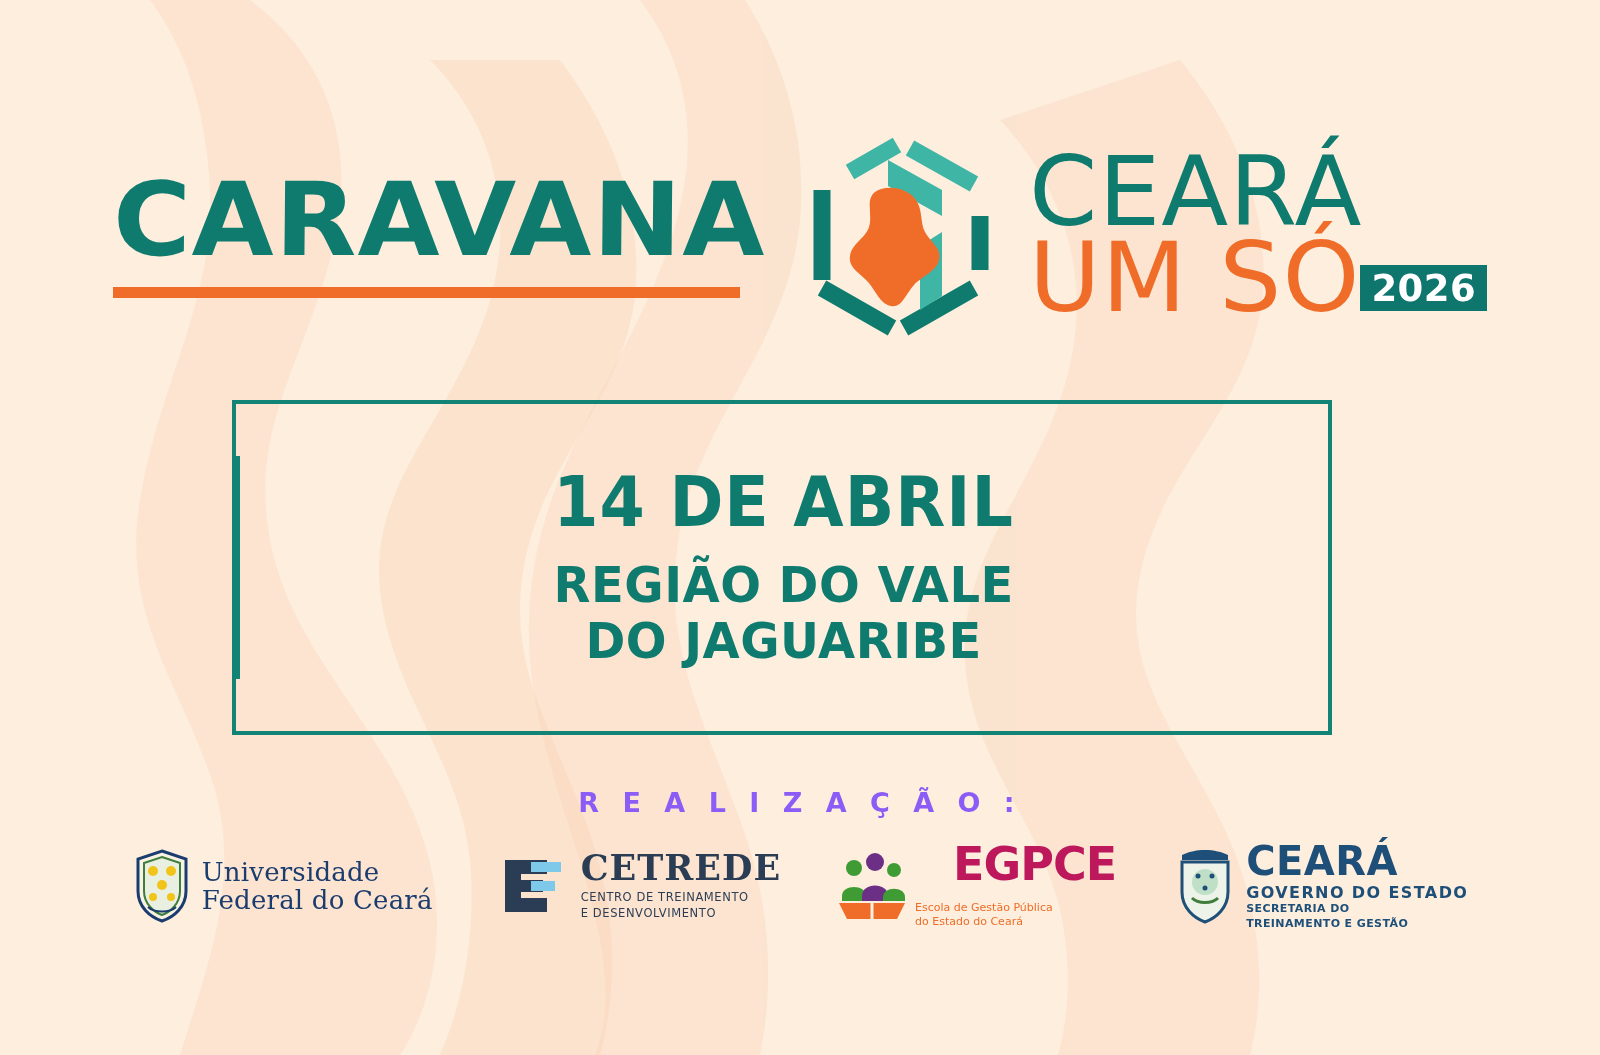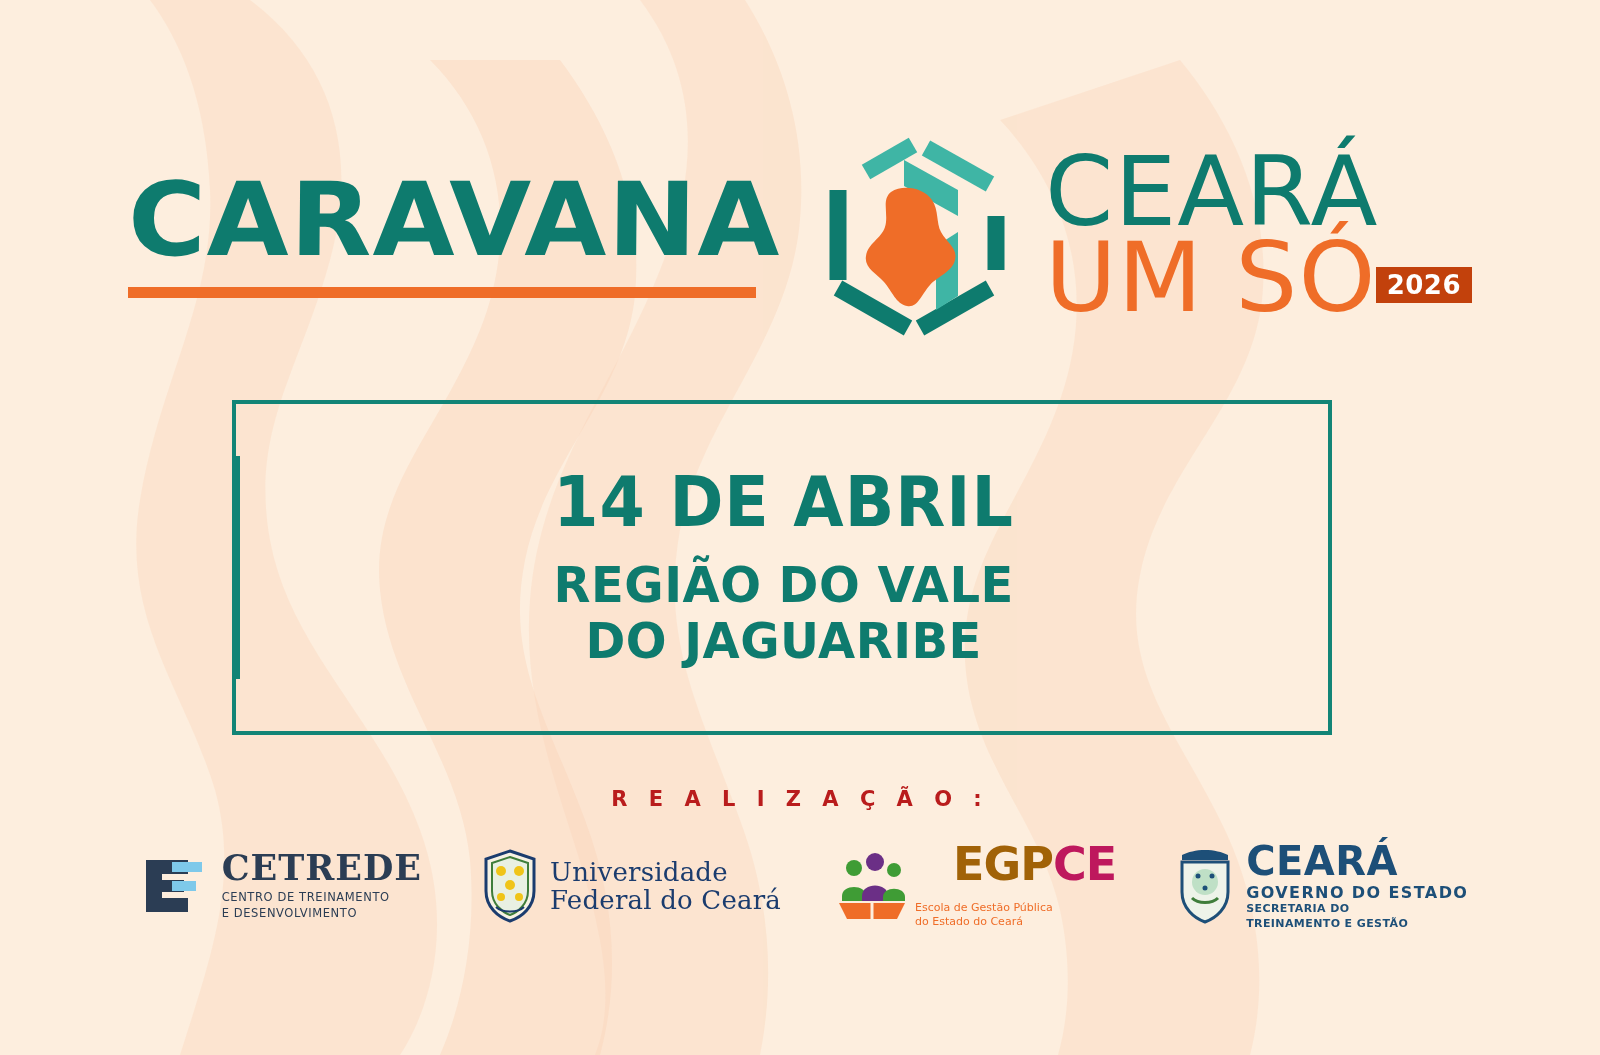--- a/index.html
+++ b/index.html
@@ -96,29 +96,29 @@
     font-family: "DejaVu Sans", sans-serif;
     font-weight: normal;
     font-size: 96px;
     letter-spacing: 1px;
     color: #ef6d28;
     transform: scaleX(1.02);
     transform-origin: left center;
     white-space: nowrap;
   }
   .year-badge {
-    background: #c2410c;
+    background: #0f766e;
     color: #ffffff;
     font-family: "DejaVu Sans", sans-serif;
     font-weight: bold;
-    font-size: 26px;
+    font-size: 37px;
     letter-spacing: 0.5px;
     padding: 7px 11px 6px 11px;
     margin-left: 6px;
-    margin-bottom: 18px;
+    margin-bottom: 10px;
   }
 
   
   .dates-box {
     position: absolute;
     left: 232px;
     top: 400px;
     width: 1100px;
     height: 335px;
     border: 4px solid #128476;
@@ -165,23 +165,23 @@
 
   
   .realizacao-label {
     position: absolute;
     top: 787px;
     left: 0;
     width: 100%;
     text-align: center;
     font-family: "DejaVu Sans", sans-serif;
     font-weight: bold;
-    font-size: 21px;
+    font-size: 27px;
     letter-spacing: 7px;
-    color: #b91c1c;
+    color: #8b5cf6;
     z-index: 3;
   }
 
   .logos-row {
     position: absolute;
     top: 826px;
     left: 0;
     width: 100%;
     height: 120px;
     display: flex;
@@ -230,21 +230,21 @@
     flex-direction: column;
     justify-content: center;
   }
   .egp-word {
     font-family: "DejaVu Sans", sans-serif;
     font-weight: bold;
     font-size: 46px;
     line-height: 0.95;
     letter-spacing: -1px;
   }
-  .egp-word .egp { color: #a16207; margin-left: 38px; }
+  .egp-word .egp { color: #be185d; margin-left: 38px; }
   .egp-word .ce { color: #be185d; }
   .egp-sub {
     font-family: "DejaVu Sans", sans-serif;
     font-size: 11px;
     color: #ef6d28;
     line-height: 1.3;
     margin-top: 14px;
   }
 
   
@@ -338,50 +338,50 @@
       <div>REGIÃO DO VALE</div>
       <div>DO JAGUARIBE</div>
     </div>
   </div>
 
 </div>
 
 <div class="realizacao-label">R E A L I Z A Ç Ã O :</div>
 
 <div class="logos-row">
-
-  <div class="logo-item">
-    <svg width="80" height="72" viewBox="0 0 80 72">
-      <path d="M14,10 L56,10 L56,24 L30,24 L30,30 L52,30 L52,42 L30,42 L30,48 L56,48 L56,62 L14,62 Z" fill="#2b3d54"></path>
-      <rect x="40" y="12" width="30" height="10" fill="#7ec9ea"></rect>
-      <rect x="40" y="31" width="24" height="10" fill="#7ec9ea"></rect>
-    </svg>
-    <div class="cetrede-text">
-      <div class="cetrede-name">CETREDE</div>
-      <div class="cetrede-sub">
-        <div>CENTRO DE TREINAMENTO</div>
-        <div>E DESENVOLVIMENTO</div>
-      </div>
-    </div>
-  </div>
 
   <div class="logo-item">
     <svg width="60" height="78" viewBox="0 0 60 78">
       <path d="M30,4 L54,12 L54,44 C54,60 42,70 30,74 C18,70 6,60 6,44 L6,12 Z" fill="#f7f2e4" stroke="#1b3c6e" stroke-width="3"></path>
       <path d="M30,10 L48,16 L48,44 C48,57 38,65 30,68 C22,65 12,57 12,44 L12,16 Z" fill="#e9f0e2" stroke="#3f7d3a" stroke-width="2"></path>
       <circle cx="21" cy="24" r="5" fill="#f0c419"></circle>
       <circle cx="39" cy="24" r="5" fill="#f0c419"></circle>
       <circle cx="30" cy="38" r="5" fill="#f0c419"></circle>
       <circle cx="21" cy="50" r="4" fill="#f0c419"></circle>
       <circle cx="39" cy="50" r="4" fill="#f0c419"></circle>
       <path d="M16,60 C22,66 38,66 44,60" stroke="#1b3c6e" stroke-width="2" fill="none"></path>
     </svg>
     <div class="ufc-text">
       <div>Universidade</div>
       <div>Federal do Ceará</div>
+    </div>
+  </div>
+
+  <div class="logo-item">
+    <svg width="80" height="72" viewBox="0 0 80 72">
+      <path d="M14,10 L56,10 L56,24 L30,24 L30,30 L52,30 L52,42 L30,42 L30,48 L56,48 L56,62 L14,62 Z" fill="#2b3d54"></path>
+      <rect x="40" y="12" width="30" height="10" fill="#7ec9ea"></rect>
+      <rect x="40" y="31" width="24" height="10" fill="#7ec9ea"></rect>
+    </svg>
+    <div class="cetrede-text">
+      <div class="cetrede-name">CETREDE</div>
+      <div class="cetrede-sub">
+        <div>CENTRO DE TREINAMENTO</div>
+        <div>E DESENVOLVIMENTO</div>
+      </div>
     </div>
   </div>
 
   <div class="logo-item">
     <svg width="66" height="70" viewBox="0 0 66 70">
       <circle cx="15" cy="17" r="8" fill="#3f9c35"></circle>
       <path d="M3,45 C3,33 27,33 27,45 L27,50 L3,50 Z" fill="#3f9c35"></path>
       <circle cx="36" cy="11" r="9" fill="#6b2f86"></circle>
       <path d="M23,45 C23,31 49,31 49,45 L49,50 L23,50 Z" fill="#6b2f86"></path>
       <circle cx="55" cy="19" r="7" fill="#3f9c35"></circle>

